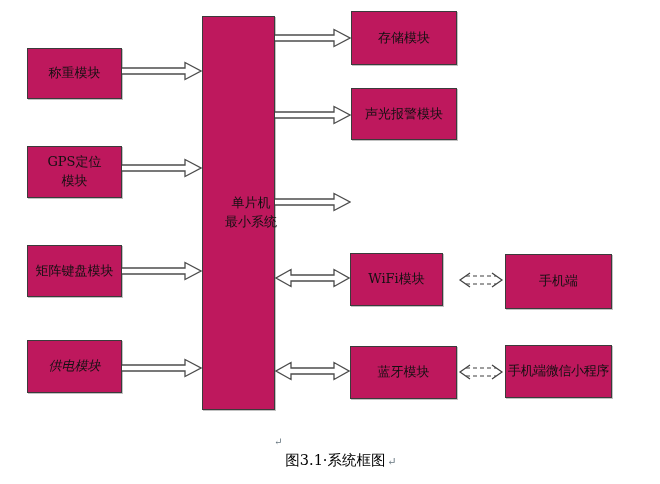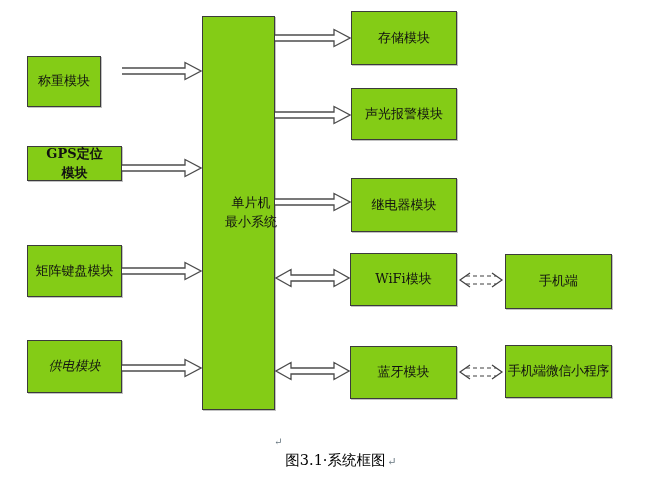--- a/index.html
+++ b/index.html
@@ -1,44 +1,44 @@
 <!DOCTYPE html>
 <html><head>
 <meta charset="utf-8">
 <style>
   html,body{margin:0;padding:0;background:#fff;}
   #stage{
     position:relative;width:660px;height:484px;background:#fff;overflow:hidden;
     font-family:"DejaVu Serif","Liberation Serif",serif;color:#111;
   }
   .box{
-    position:absolute;border:1.5px solid #3b3b3b;background:#84cc16;
+    position:absolute;border:1.5px solid #3b3b3b;background:#be185d;
     display:flex;flex-direction:column;align-items:center;justify-content:center;
     font-size:13px;line-height:1.45;text-align:center;box-sizing:border-box;
     box-shadow:1px 1px 0 rgba(120,120,120,.45);
   }
   .box span{display:block;white-space:nowrap;}
   .tight{font-size:13px;letter-spacing:-.4px;}
   .arrow{position:absolute;display:block;}
   .caption-row{
     position:absolute;left:11px;top:451px;width:660px;display:flex;
     justify-content:center;align-items:baseline;font-size:14.5px;color:#000;
   }
   .pmark{color:#66757f;font-size:11px;margin-left:2px;}
   .pmark-top{position:absolute;left:274px;top:436px;color:#66757f;font-size:10px;}
 </style>
 </head>
 <body>
 
 <div id="stage">
 
-  <div class="box" style="left:27px;top:56px;width:74px;height:51px;">
+  <div class="box" style="left:27px;top:48px;width:95px;height:51px;">
     <span>称重模块</span>
   </div>
-  <div class="box" style="left:27px;top:146px;width:95px;height:35px;font-weight:bold;">
+  <div class="box" style="left:27px;top:146px;width:95px;height:52px;">
     <span>GPS定位</span>
     <span>模块</span>
   </div>
   <div class="box" style="left:27px;top:245px;width:95px;height:52px;">
     <span>矩阵键盘模块</span>
   </div>
   <div class="box" style="left:27px;top:340px;width:95px;height:53px;font-style:italic;">
     <span>供电模块</span>
   </div>
 
@@ -46,24 +46,21 @@
     <span>单片机</span>
     <span>最小系统</span>
   </div>
 
   <div class="box" style="left:351px;top:11px;width:106px;height:54px;">
     <span>存储模块</span>
   </div>
   <div class="box" style="left:351px;top:88px;width:106px;height:52px;">
     <span>声光报警模块</span>
   </div>
-  <div class="box" style="left:351px;top:178px;width:106px;height:54px;">
-    <span>继电器模块</span>
-  </div>
-  <div class="box" style="left:350px;top:253px;width:107px;height:53px;">
+  <div class="box" style="left:350px;top:253px;width:93px;height:53px;">
     <span>WiFi模块</span>
   </div>
   <div class="box" style="left:505px;top:254px;width:107px;height:55px;">
     <span>手机端</span>
   </div>
 
   <div class="box" style="left:350px;top:346px;width:107px;height:53px;">
     <span>蓝牙模块</span>
   </div>
   <div class="box tight" style="left:505px;top:345px;width:107px;height:53px;">

